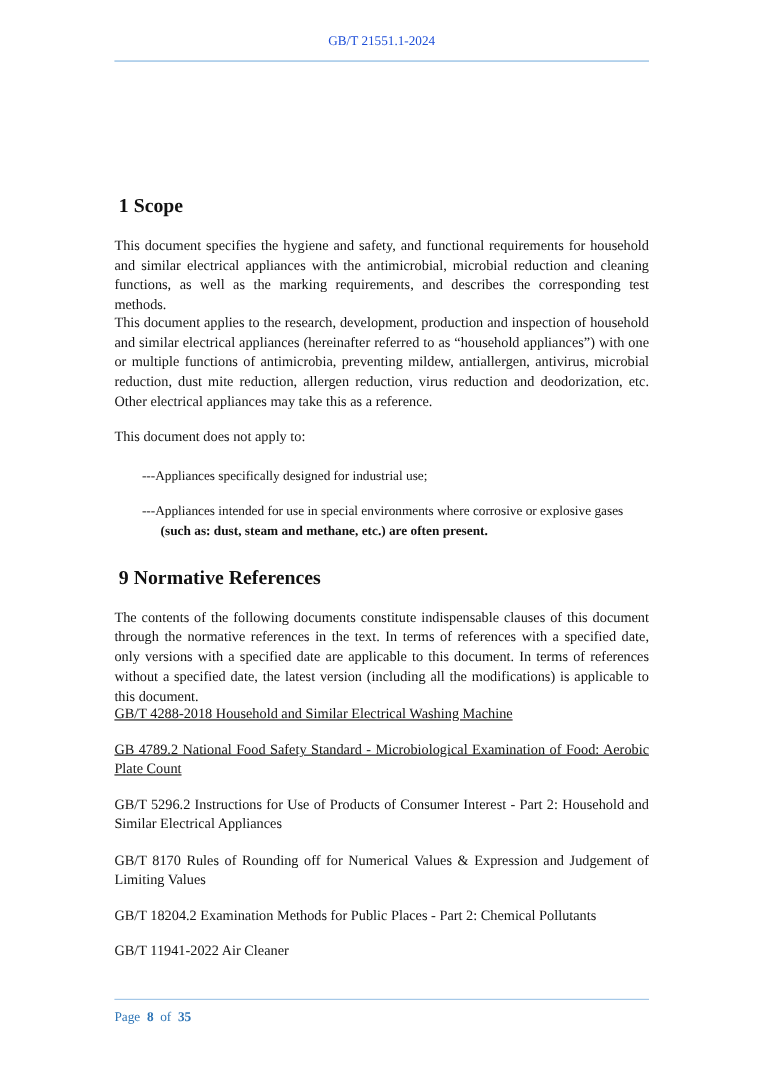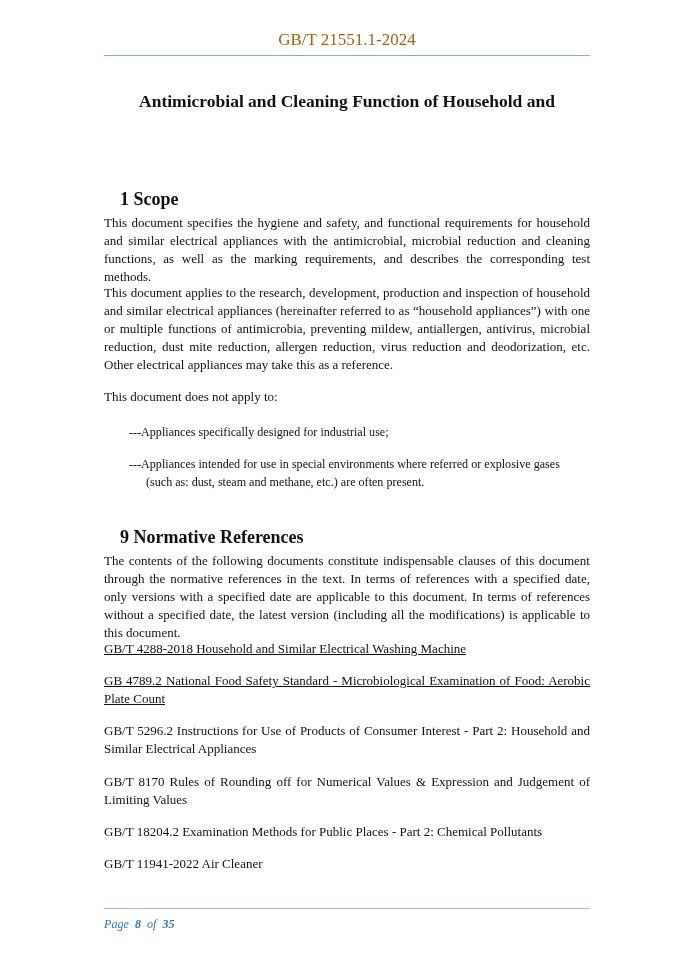--- a/index.html
+++ b/index.html
@@ -14,22 +14,22 @@
       overflow: hidden;
       font-family: "Liberation Serif", "DejaVu Serif", serif;
       color: #111111;
     }
     .page-header {
       position: absolute;
       top: 30px;
       left: 104px;
       width: 486px;
       text-align: center;
-      font-size: 17px;
-      color: #a16207;
+      font-size: 12px;
+      color: #1d4ed8;
     }
     .header-rule {
       position: absolute;
       top: 55px;
       left: 104px;
       width: 486px;
       height: 0;
       border-top: 1px solid #7fb1de;
     }
     .doc-title {
@@ -37,21 +37,21 @@
       top: 84px;
       left: 100px;
       width: 494px;
       text-align: center;
       font-weight: bold;
       font-size: 17.5px;
       line-height: 34px;
       margin: 0;
     }
     h2.section {
-      margin: 16px;
+      margin: 4px;
       font-size: 18px;
       font-weight: bold;
       line-height: 22px;
       position: absolute;
       left: 104px;
     }
     p.para {
       margin: 0;
       text-align: justify;
       position: absolute;
@@ -66,20 +66,21 @@
       left: 129px;
       width: 461px;
       font-size: 12.1px;
       line-height: 18px;
       text-indent: 0;
       padding-left: 0;
     }
     p.bullet .cont {
       display: block;
       padding-left: 17px;
+      font-weight: bold;
     }
     .footer-rule {
       position: absolute;
       top: 908px;
       left: 104px;
       width: 486px;
       border-top: 1px solid #9cc3e6;
     }
     .footer {
       position: absolute;
@@ -99,49 +100,49 @@
       font-weight: bold;
     }
   </style>
 </head>
 <body>
 
 <div class="page-header">GB/T 21551.1-2024</div>
 <div class="header-rule"></div>
 
 <h1 class="doc-title">
-  <span>Antimicrobial and Cleaning Function of Household and</span><br>
+  <br>
 </h1>
 
 <h2 class="section" style="top:172px;">1 Scope</h2>
 
 <p class="para" style="top:214px;">This document specifies the hygiene and safety, and functional requirements for household and similar electrical appliances with the antimicrobial, microbial reduction and cleaning functions, as well as the marking requirements, and describes the corresponding test methods.</p>
 <p class="para" style="top:284px;">This document applies to the research, development, production and inspection of household and similar electrical appliances (hereinafter referred to as “household appliances”) with one or multiple functions of antimicrobia, preventing mildew, antiallergen, antivirus, microbial reduction, dust mite reduction, allergen reduction, virus reduction and deodorization, etc. Other electrical appliances may take this as a reference.</p>
 <p class="para" style="top:388px;">This document does not apply to:</p>
 
 <p class="bullet" style="top:423px;">
   <span>---Appliances specifically designed for industrial use;</span>
 </p>
 <p class="bullet" style="top:455px;">
-  <span>---Appliances intended for use in special environments where referred or explosive gases</span>
+  <span>---Appliances intended for use in special environments where corrosive or explosive gases</span>
   <span class="cont">(such as: dust, steam and methane, etc.) are often present.</span>
 </p>
 
 <h2 class="section" style="top:510px;">9 Normative References</h2>
 
 <p class="para" style="top:552px;">The contents of the following documents constitute indispensable clauses of this document through the normative references in the text. In terms of references with a specified date, only versions with a specified date are applicable to this document. In terms of references without a specified date, the latest version (including all the modifications) is applicable to this document.</p>
 
 <p class="para" style="top:640px;text-decoration:underline;">GB/T 4288-2018 Household and Similar Electrical Washing Machine</p>
 <p class="para" style="top:672px;text-decoration:underline;">GB 4789.2 National Food Safety Standard - Microbiological Examination of Food: Aerobic Plate Count</p>
 <p class="para" style="top:722px;">GB/T 5296.2 Instructions for Use of Products of Consumer Interest - Part 2: Household and Similar Electrical Appliances</p>
 <p class="para" style="top:773px;">GB/T 8170 Rules of Rounding off for Numerical Values &amp; Expression and Judgement of Limiting Values</p>
 <p class="para" style="top:823px;">GB/T 18204.2 Examination Methods for Public Places - Part 2: Chemical Pollutants</p>
 <p class="para" style="top:855px;">GB/T 11941-2022 Air Cleaner</p>
 
 <div class="footer-rule"></div>
 <div class="footer">
-  <span style="padding-right:6px;font-style:italic;">
+  <span style="padding-right:6px;">
     <span>Page</span>&nbsp;
     <span class="bold">8</span>&nbsp;
     <span>of</span>&nbsp;
     <span class="bold">35</span>
   </span>
 </div>
 
 </body></html>

